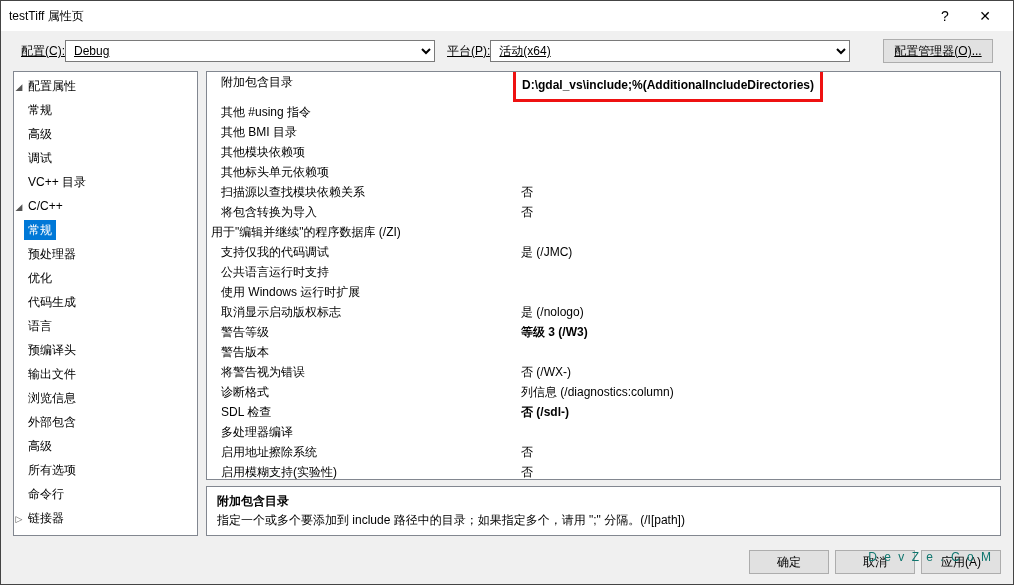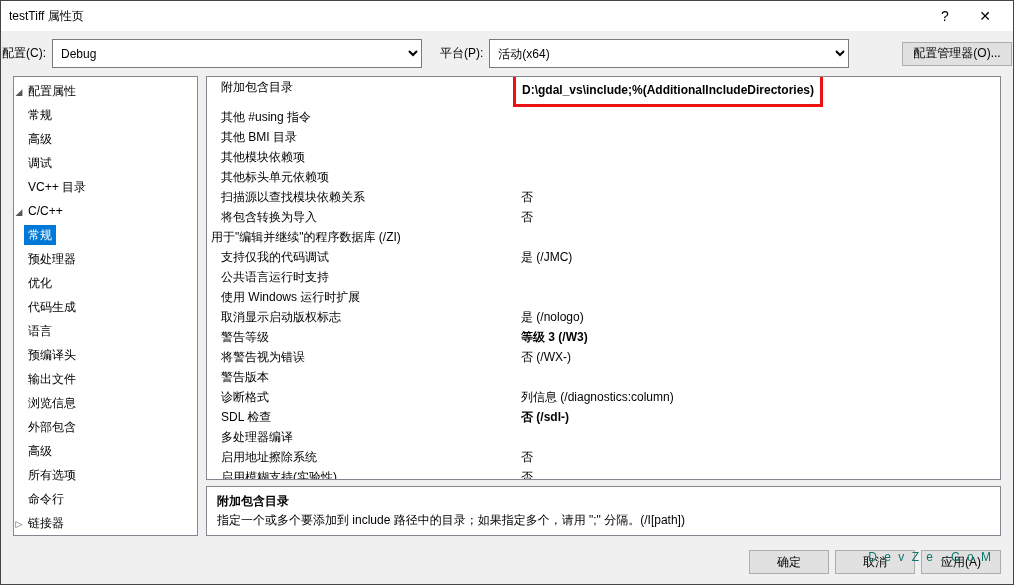--- a/index.html
+++ b/index.html
@@ -1,23 +1,23 @@
 <!DOCTYPE html>
 <html><head>
 <meta charset="utf-8">
 <style>
   * { box-sizing: border-box; font-family: "Microsoft YaHei", "Segoe UI", sans-serif; }
   body { margin: 0; background: #fff; font-size: 12px; color: #000; }
   .window { width: 1014px; height: 585px; border: 1px solid #444; display: flex; flex-direction: column; background: #f0f0f0; }
   .titlebar { height: 30px; background: #fff; display: flex; align-items: center; padding: 0 8px; }
   .titlebar .title { flex: 1; font-size: 12px; }
   .titlebar .tbtn { width: 40px; text-align: center; font-size: 14px; line-height: 30px; cursor: pointer; }
-  .toolbar { display: flex; align-items: center; padding: 8px 1px; gap: 6px; }
+  .toolbar { display: flex; align-items: center; padding: 8px 20px; gap: 0; text-decoration: underline; }
   .toolbar label { font-size: 12px; }
-  .combo { height: 29px; border: 1px solid #7a7a7a; background: #fff; font-size: 12px; padding: 0 4px; }
+  .combo { height: 22px; border: 1px solid #7a7a7a; background: #fff; font-size: 12px; padding: 0 4px; }
   .btn { height: 24px; border: 1px solid #adadad; background: #e1e1e1; font-size: 12px; padding: 0 10px; cursor: pointer; }
   .main { flex: 1; display: flex; padding: 0 12px 8px 12px; gap: 8px; min-height: 0; }
   .tree-wrap { width: 185px; border: 1px solid #828790; background: #fff; overflow: auto; }
   .tree { list-style: none; margin: 0; padding: 2px 0; font-size: 12px; }
   .tree li { padding: 2px 0 2px 0; white-space: nowrap; line-height: 18px; cursor: pointer; }
   .tree .exp { display: inline-block; width: 10px; text-align: center; color: #555; font-size: 9px; }
   .tree .lbl { padding: 1px 4px; display: inline-block; }
   .tree li.selected .lbl { background: #0078d7; color: #fff; }
   .d1 { padding-left: 12px; } .d2 { padding-left: 30px; } .d3 { padding-left: 48px; }
   .right { flex: 1; display: flex; flex-direction: column; gap: 6px; min-height: 0; }
@@ -127,26 +127,26 @@
           </div>
           <div class="row">
             <div class="k">取消显示启动版权标志</div>
             <div class="v">是 (/nologo)</div>
           </div>
           <div class="row highlight">
             <div class="k">警告等级</div>
             <div class="v">等级 3 (/W3)</div>
           </div>
           <div class="row">
+            <div class="k">警告版本</div>
+            <div class="v"></div>
+          </div>
+          <div class="row">
             <div class="k">将警告视为错误</div>
             <div class="v">否 (/WX-)</div>
-          </div>
-          <div class="row">
-            <div class="k">警告版本</div>
-            <div class="v"></div>
           </div>
           <div class="row">
             <div class="k">诊断格式</div>
             <div class="v">列信息 (/diagnostics:column)</div>
           </div>
           <div class="row highlight">
             <div class="k">SDL 检查</div>
             <div class="v">否 (/sdl-)</div>
           </div>
           <div class="row">

